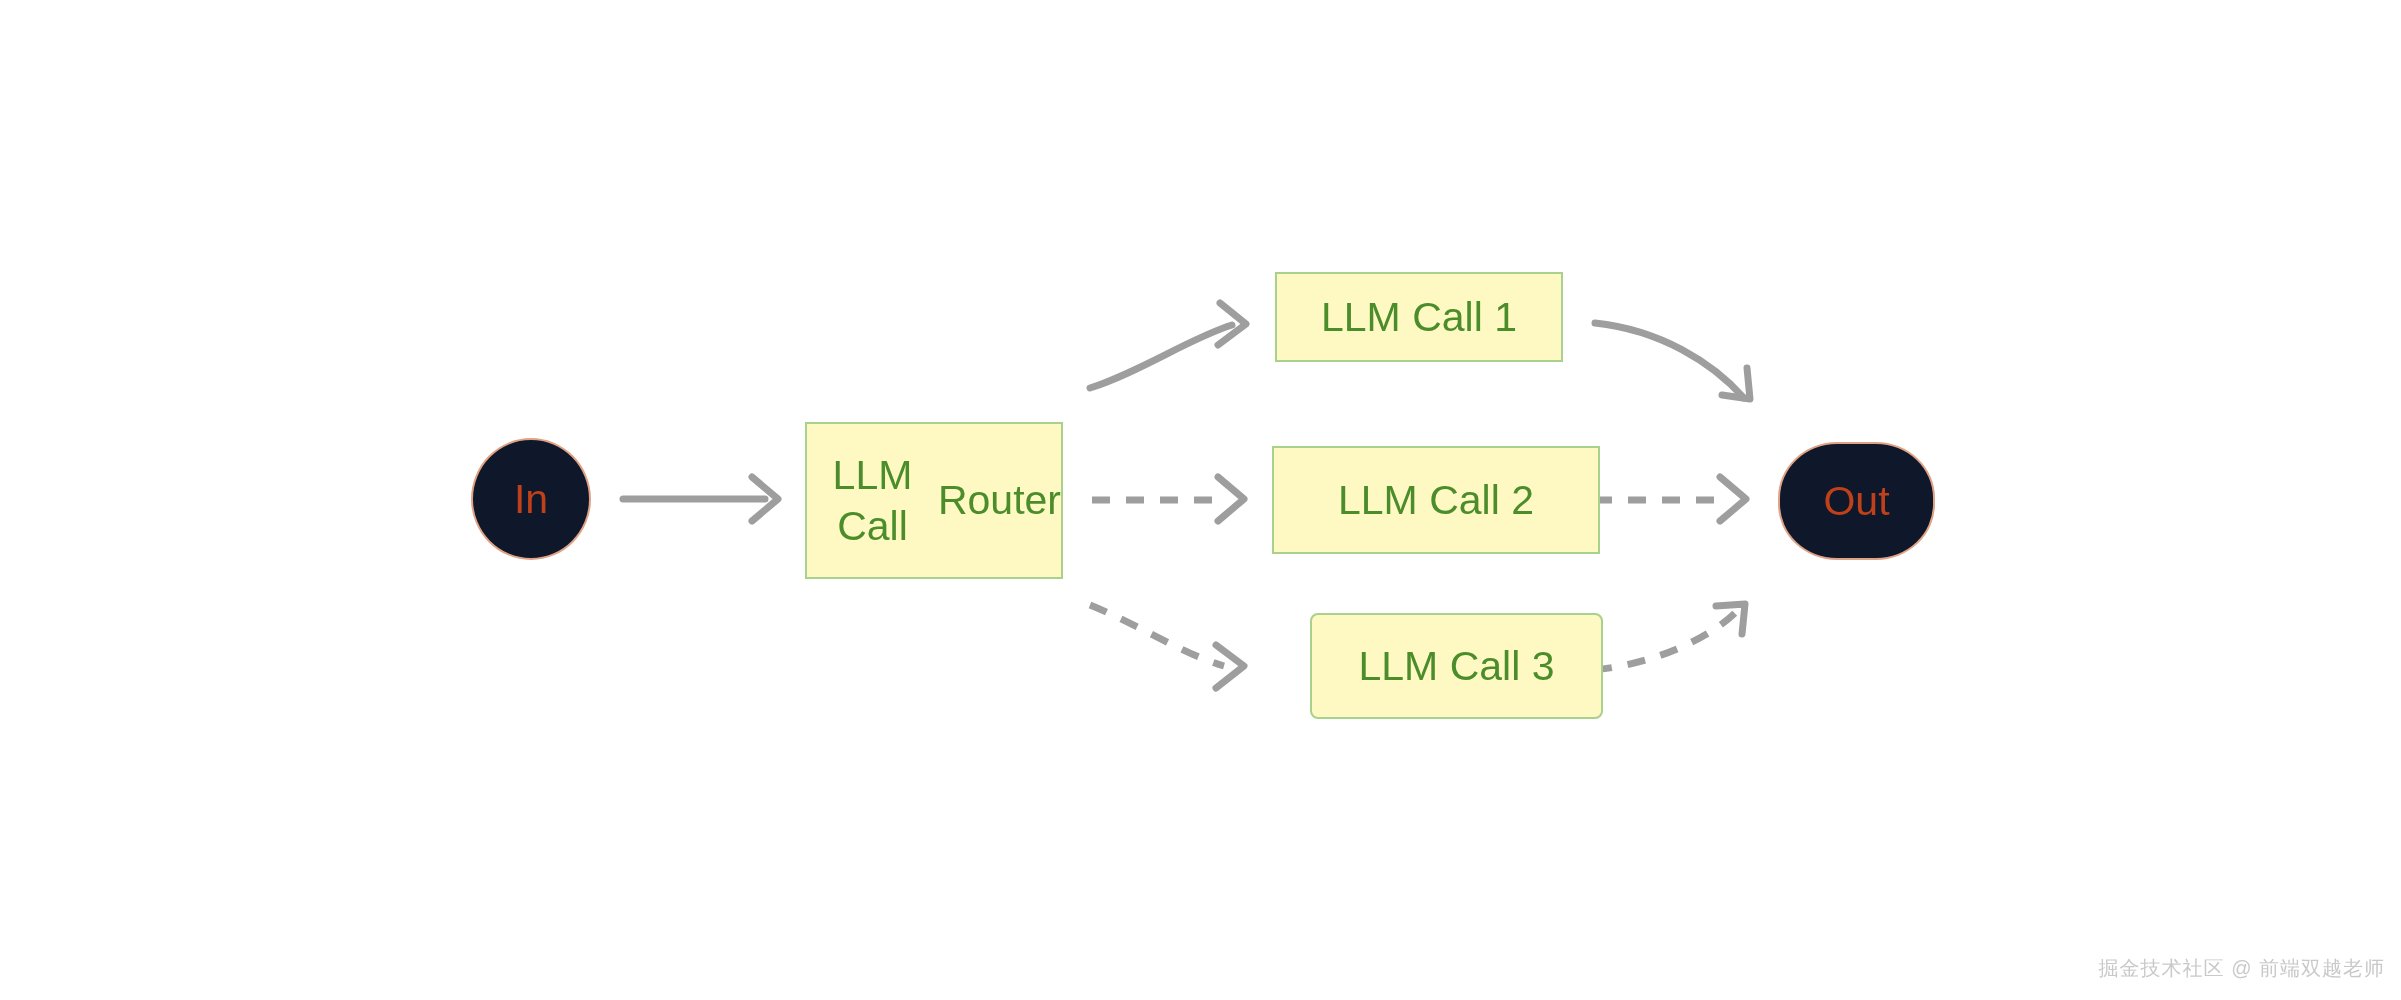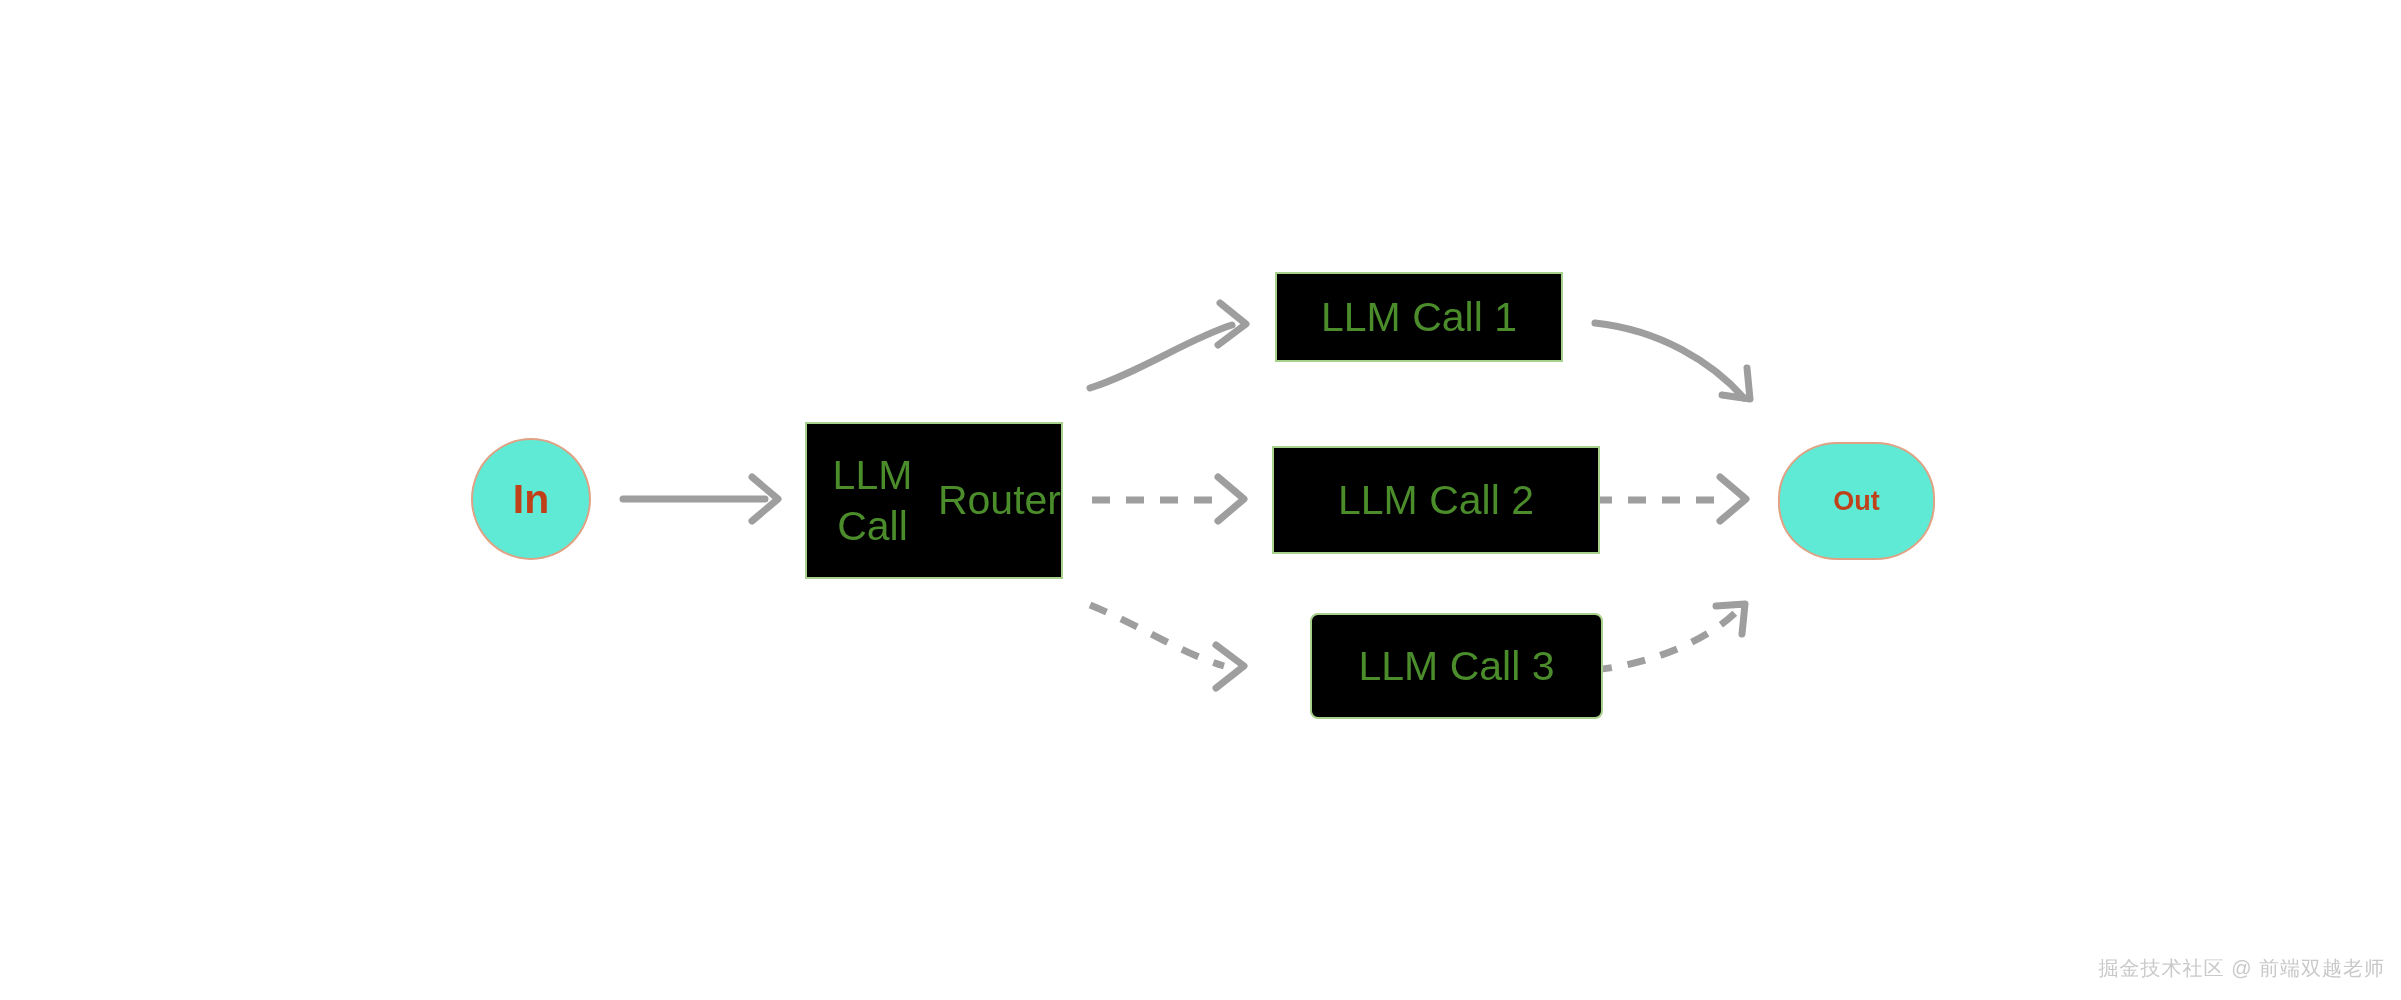--- a/index.html
+++ b/index.html
@@ -30,44 +30,44 @@
     position: absolute;
     box-sizing: border-box;
     display: flex;
     align-items: center;
     justify-content: center;
     text-align: center;
     line-height: 1.22;
   }
   
   .terminal {
-    background: #5eead4;
+    background: #0f172a;
     border: 2px solid #e0a285;
     color: #c0401a;
-    font-weight: bold;
+    font-weight: normal;
   }
   .terminal-in {
     left: 471px;
     top: 438px;
     width: 120px;
     height: 122px;
     border-radius: 50%;
     font-size: 41px;
   }
   .terminal-out {
     left: 1778px;
     top: 442px;
     width: 157px;
     height: 118px;
     border-radius: 59px / 56px;
-    font-size: 27px;
+    font-size: 41px;
   }
   
   .process {
-    background: #000000;
+    background: #fef9c3;
     border: 2px solid #a8d18c;
     color: #4b8c2b;
     font-weight: normal;
     font-size: 41px;
   }
   .node-router {
     left: 805px;
     top: 422px;
     width: 258px;
     height: 157px;

